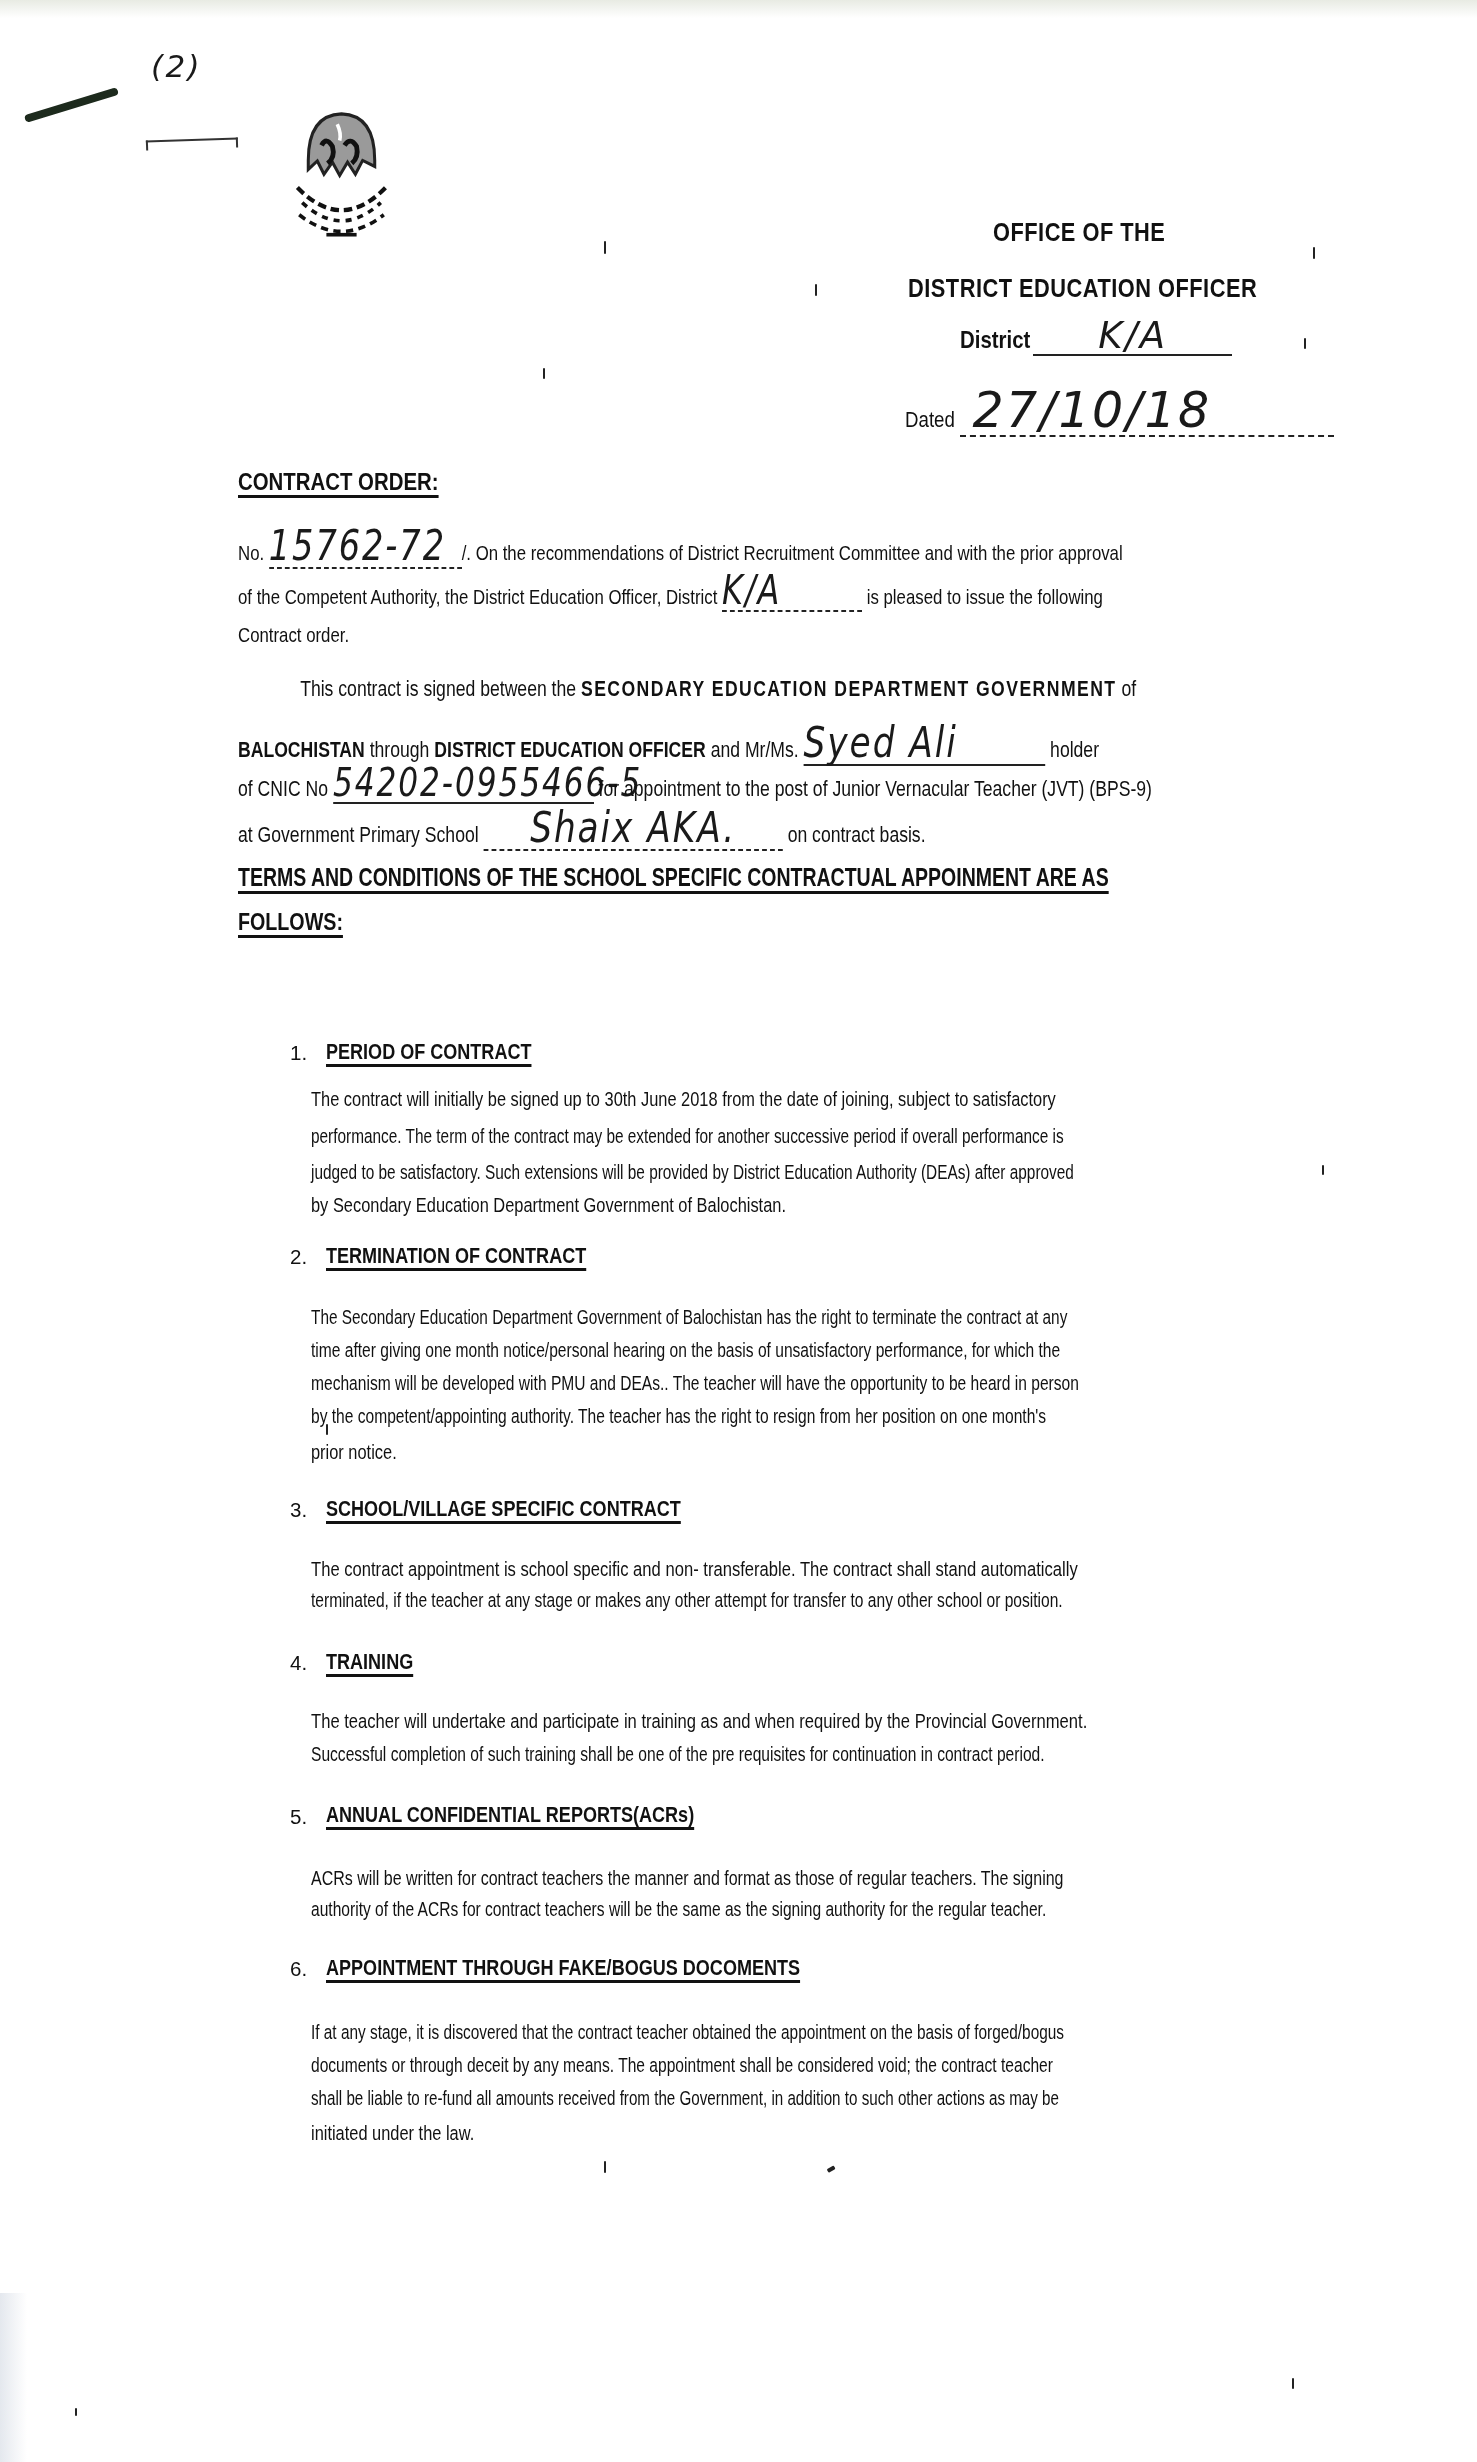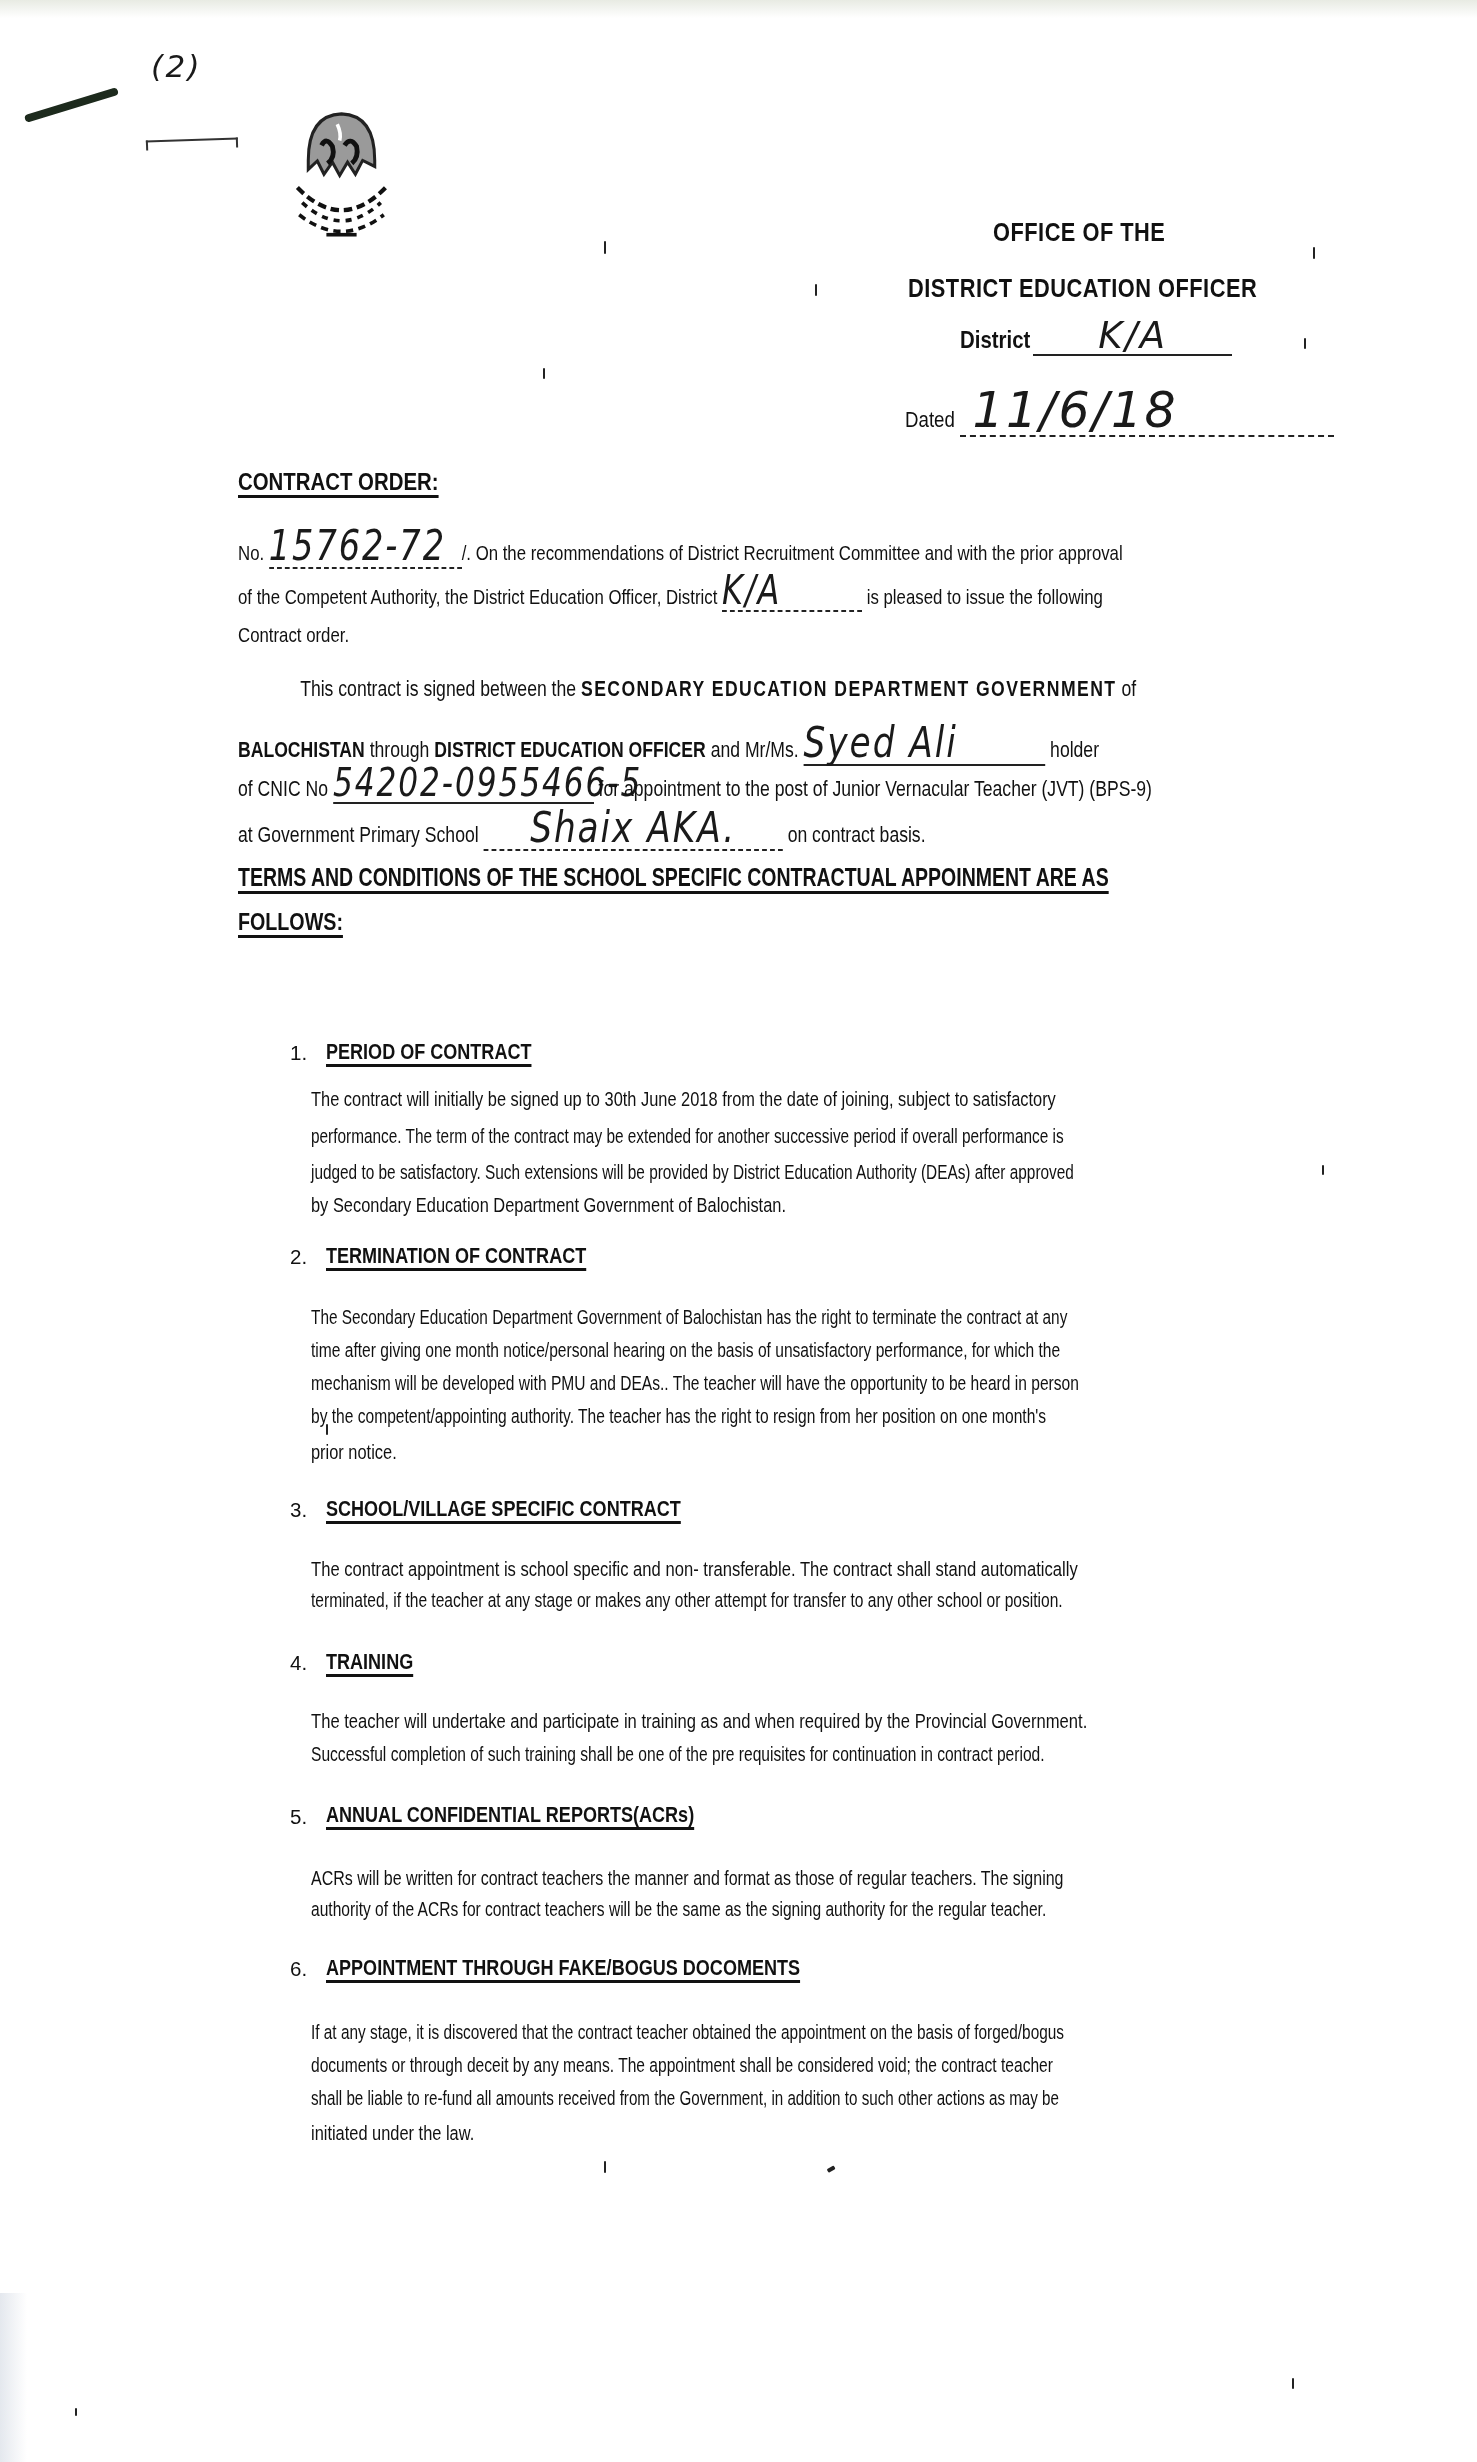--- a/index.html
+++ b/index.html
@@ -75,21 +75,21 @@
 </div>
 
 <div class="abs hdr" style="left:993px;top:217px;">OFFICE OF THE</div>
 <div class="abs hdr" style="left:908px;top:273px;">DISTRICT EDUCATION OFFICER</div>
 <div class="abs" style="left:960px;top:317px;">
   <span class="hdr-sm" style="display:inline-block;">District</span>
   <span class="blank blank-solid hand" style="width:199px;font-size:37px;margin-left:-12px;">K/A</span>
 </div>
 <div class="abs" style="left:905px;top:386px;">
   <span class="hdr-sm" style="display:inline-block;font-size:22px;font-weight:400;">Dated</span>
-  <span class="blank hand" style="width:362px;font-size:49px;text-align:left;padding-left:12px;margin-left:-6px;">11/6/18</span>
+  <span class="blank hand" style="width:362px;font-size:49px;text-align:left;padding-left:12px;margin-left:-6px;">27/10/18</span>
 </div>
 
 <div class="abs u-head" style="left:238px;top:468px;font-size:24px;transform:scaleX(0.85);transform-origin:left;">CONTRACT ORDER:</div>
 
 <div class="body-line" style="top:525px;">
   <span>No.</span>
   <span class="blank hand" style="width:241px;font-size:42px;text-align:left;">15762-72</span><span>/. On the recommendations of District Recruitment Committee and with the prior approval</span>
 </div>
 <div class="body-line" style="top:570px;">
   <span>of the Competent Authority, the District Education Officer, District</span>

